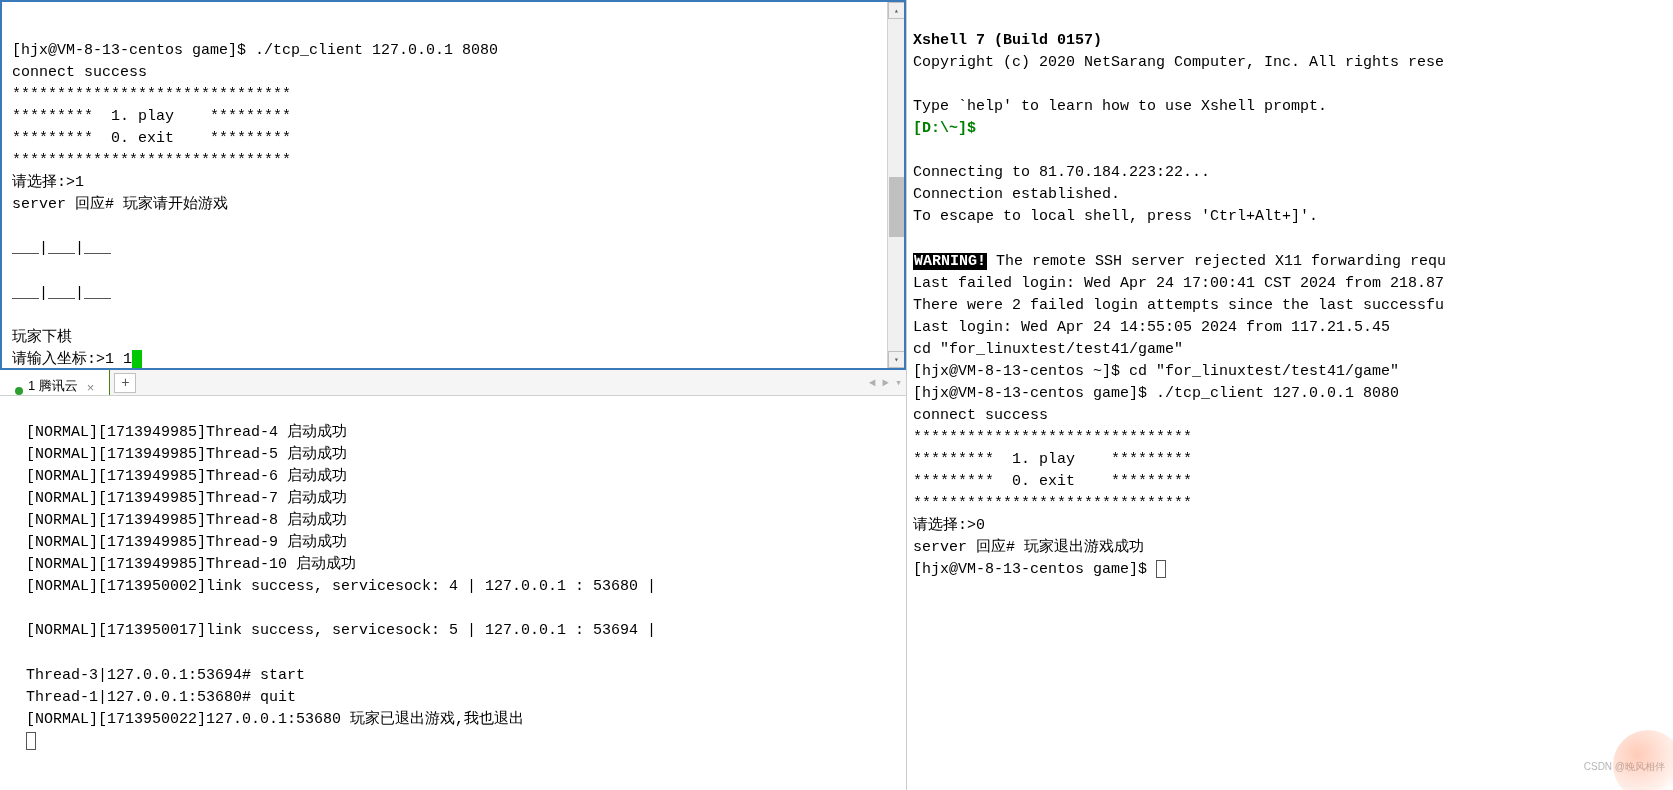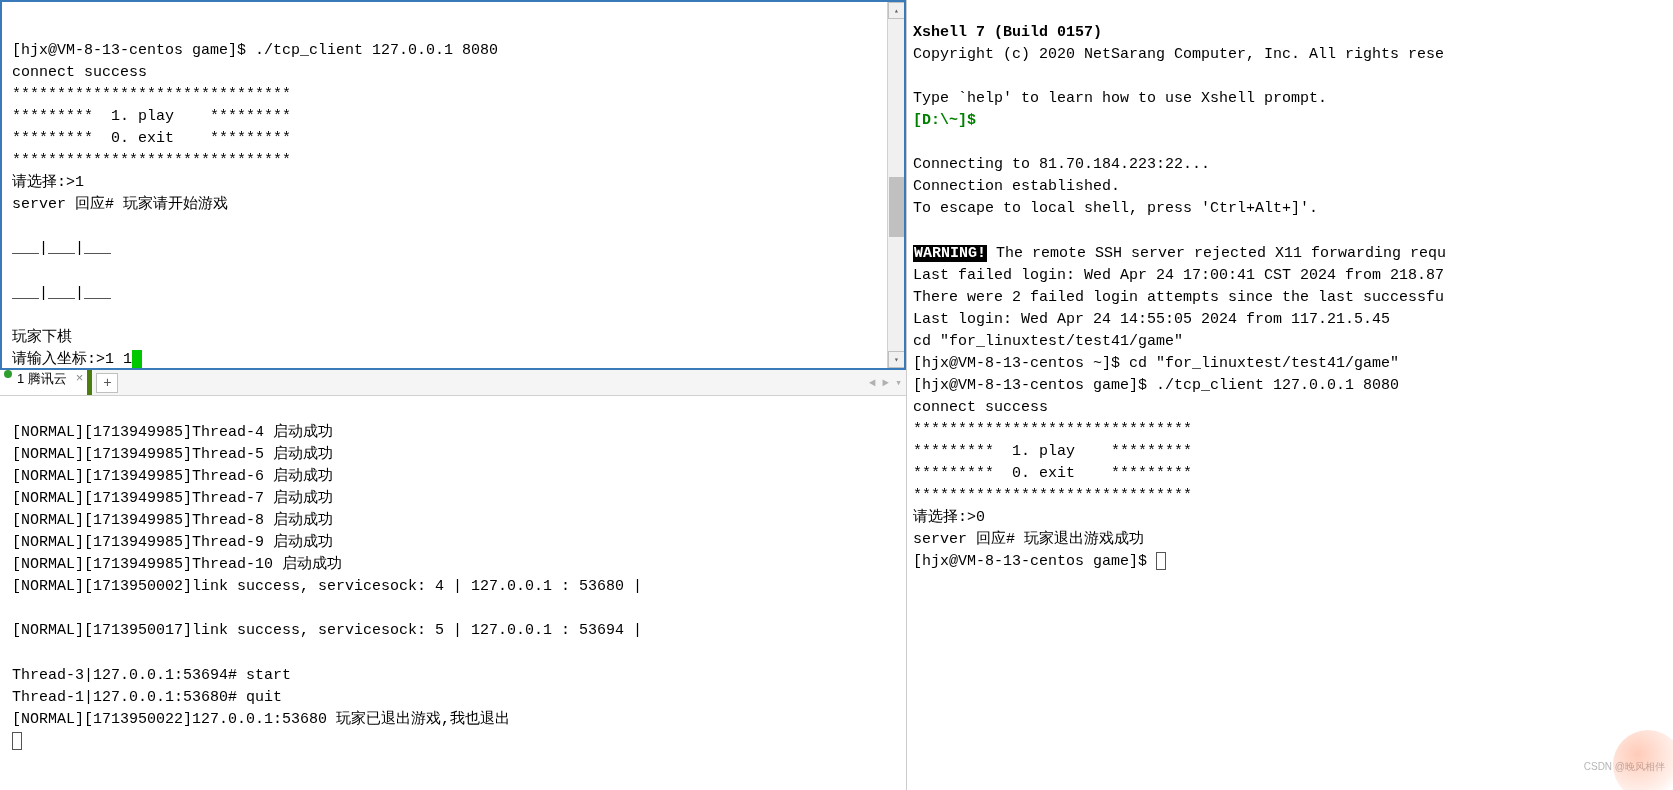--- a/index.html
+++ b/index.html
@@ -19,21 +19,21 @@
     height: 100%;
   }
   .left-column {
     width: 907px;
     display: flex;
     flex-direction: column;
     border-right: 1px solid #ccc;
   }
   .right-column {
     flex: 1;
-    padding: 0 6px;
+    padding: 8px 6px;
     white-space: pre;
     overflow: hidden;
     line-height: 1.47;
   }
   .top-pane {
     height: 370px;
     border: 2px solid #3a7ab8;
     background: #ffffff;
     position: relative;
     overflow: hidden;
@@ -77,25 +77,25 @@
   .tab-bar {
     height: 26px;
     background: #f5f5f5;
     border-bottom: 1px solid #d0d0d0;
     display: flex;
     align-items: center;
     position: relative;
   }
   .tab {
     display: flex;
-    align-items: flex-start;
-    padding: 0 4px;
-    height: 100%;
-    background: #ffffff;
-    border-right: 5px solid #4d7c0f;
+    align-items: flex-end;
+    padding: 0 15px;
+    height: 100%;
+    background: #ffffff;
+    border-right: 1px solid #4d7c0f;
     font-size: 13px;
     font-family: "Segoe UI", "Microsoft YaHei", sans-serif;
     gap: 5px;
   }
   .tab-dot {
     width: 8px;
     height: 8px;
     border-radius: 50%;
     background: #2e9e2e;
   }
@@ -120,21 +120,21 @@
     position: absolute;
     right: 4px;
     display: flex;
     gap: 2px;
     align-items: center;
     color: #b0b0b0;
     font-size: 11px;
   }
   .bottom-pane {
     flex: 1;
-    padding: 4px 12px;
+    padding: 4px 26px;
     white-space: pre;
     line-height: 1.47;
     overflow: hidden;
   }
   .cursor {
     display: inline-block;
     width: 10px;
     height: 18px;
     vertical-align: text-bottom;
   }

